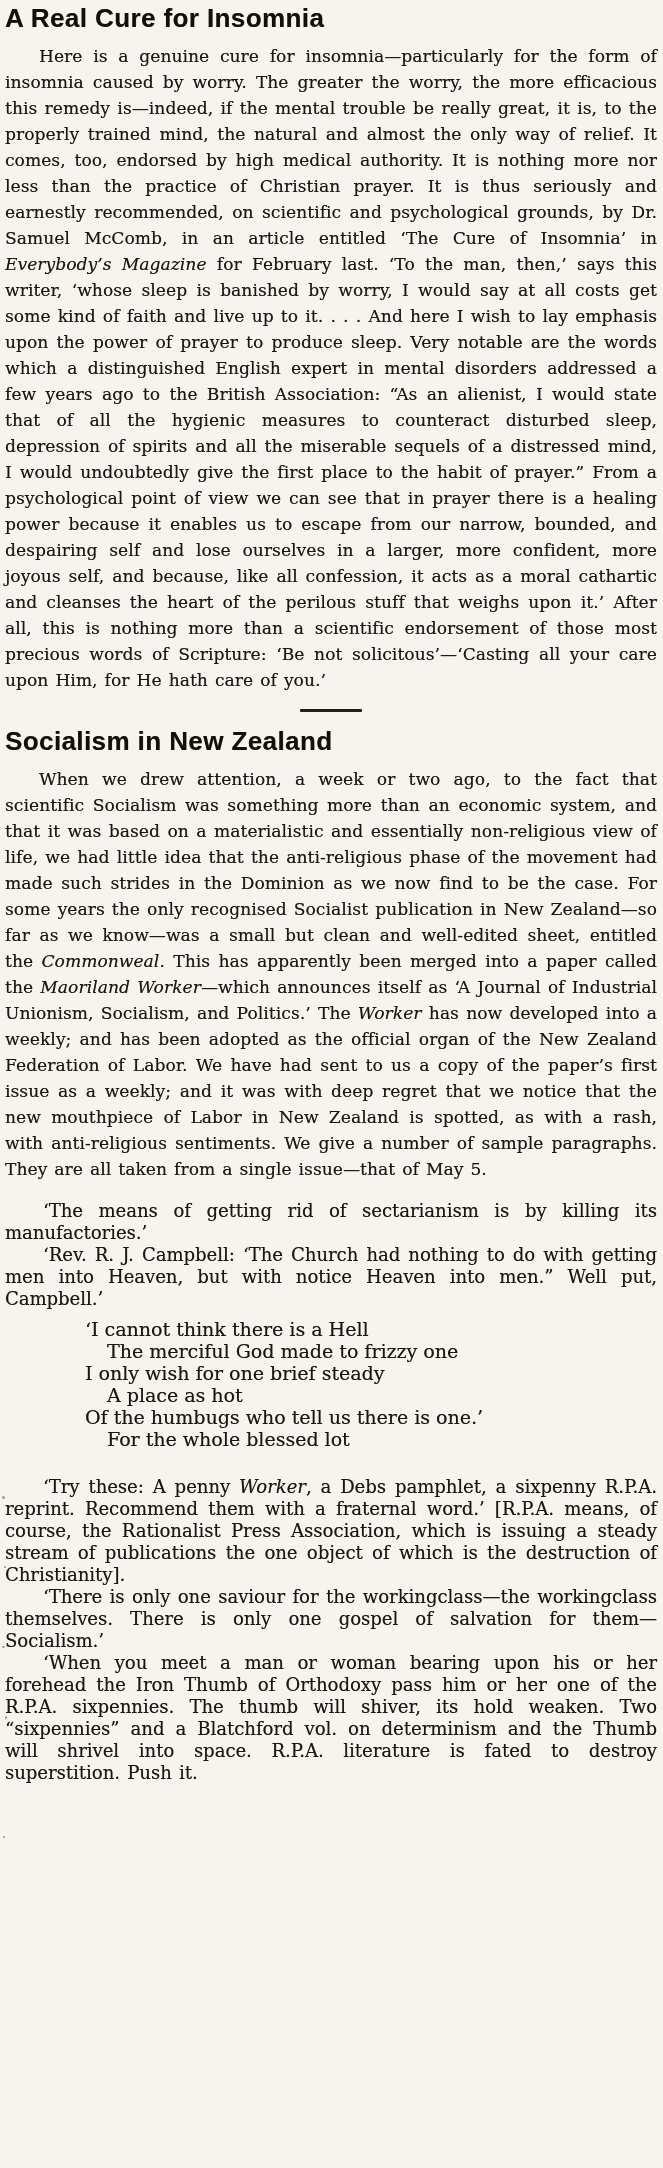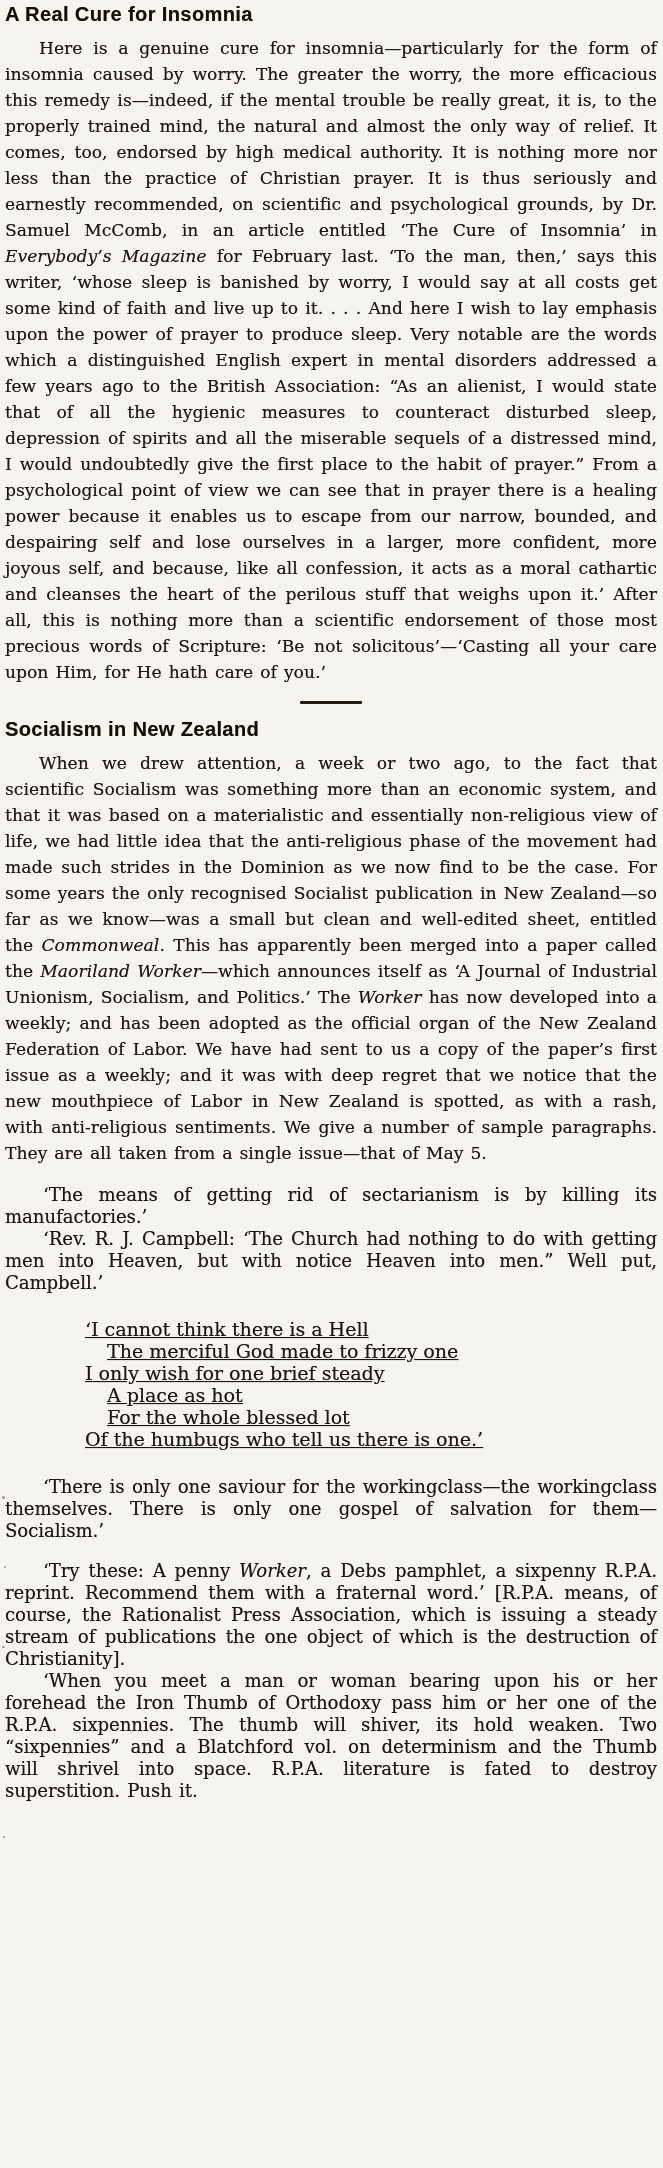--- a/index.html
+++ b/index.html
@@ -15,21 +15,21 @@
     position: relative;
     box-sizing: border-box;
     width: 663px;
     height: 2168px;
     padding: 3px 6px 0 5px;
     text-shadow: 0.2px 0.2px 0.4px rgba(30, 24, 18, 0.55);
   }
   .article-title {
     font-family: "Liberation Sans", "DejaVu Sans", sans-serif;
     font-weight: bold;
-    font-size: 20px;
+    font-size: 26px;
     letter-spacing: 0.4px;
     margin: 0 0 9px 0;
     color: #141008;
   }
   .body-paragraph {
     margin: 0;
     font-size: 17px;
     line-height: 26px;
     text-align: justify;
     text-indent: 34px;
@@ -39,21 +39,21 @@
   .sample-paragraph {
     margin: 0;
     font-size: 18px;
     line-height: 22px;
     text-align: justify;
     text-indent: 38px;
     word-spacing: 1.5px;
   }
   .gap-before { margin-top: 18px; }
   .verse-block { margin: 22px 0 26px 80px; }
-  .verse-block.gap-before { margin-top: 24px; text-decoration: underline; }
+  .verse-block.gap-before { margin-top: 8px; }
   .verse-line { font-size: 19px; line-height: 22px; }
   .verse-line.indent-1 { margin-left: 22px; }
   .section-divider {
     width: 62px;
     height: 3px;
     background: #231f17;
     margin: 16px auto 14px auto;
     border-radius: 1px;
   }
   i { font-style: italic; }
@@ -82,20 +82,20 @@
     <section class="article">
       <h2 class="article-title">Socialism in New Zealand</h2>
       <p class="body-paragraph"><span>When we drew attention, a week or two ago, to the fact that scientific Socialism was something more than an economic system, and that it was based on a materialistic and essentially non-religious view of life, we had little idea that the anti-religious phase of the movement had made such strides in the Dominion as we now find to be the case.  For some years the only recognised Socialist publication in New Zealand—so far as we know—was a small but clean and well-edited sheet, entitled the </span><i>Commonweal</i><span>.  This has apparently been merged into a paper called the </span><i>Maoriland Worker</i><span>—which announces itself as ‘A Journal of Industrial Unionism, Socialism, and Politics.’  The </span><i>Worker</i><span> has now developed into a weekly; and has been adopted as the official organ of the New Zealand Federation of Labor.  We have had sent to us a copy of the paper’s first issue as a weekly; and it was with deep regret that we notice that the new mouthpiece of Labor in New Zealand is spotted, as with a rash, with anti-religious sentiments.  We give a number of sample paragraphs.  They are all taken from a single issue—that of May 5.</span></p>
       <p class="sample-paragraph gap-before"><span>‘The means of getting rid of sectarianism is by killing its manufactories.’</span></p>
       <p class="sample-paragraph"><span>‘Rev. R. J. Campbell: ‘The Church had nothing to do with getting men into Heaven, but with notice Heaven into men.”  Well put, Campbell.’</span></p>
       <div class="verse-block gap-before">
         <div class="verse-line">‘I cannot think there is a Hell</div>
         <div class="verse-line indent-1">The merciful God made to frizzy one</div>
         <div class="verse-line">I only wish for one brief steady</div>
         <div class="verse-line indent-1">A place as hot</div>
+        <div class="verse-line">Of the humbugs who tell us there is one.’</div>
         <div class="verse-line indent-1">For the whole blessed lot</div>
-        <div class="verse-line">Of the humbugs who tell us there is one.’</div>
       </div>
+      <p class="sample-paragraph gap-before"><span>‘Try these: A penny </span><i>Worker</i><span>, a Debs pamphlet, a sixpenny R.P.A. reprint.  Recommend them with a fraternal word.’ [R.P.A. means, of course, the Rationalist Press Association, which is issuing a steady stream of publications the one object of which is the destruction of Christianity].</span></p>
       <p class="sample-paragraph"><span>‘There is only one saviour for the workingclass—the workingclass themselves.  There is only one gospel of salvation for them—Socialism.’</span></p>
-      <p class="sample-paragraph gap-before"><span>‘Try these: A penny </span><i>Worker</i><span>, a Debs pamphlet, a sixpenny R.P.A. reprint.  Recommend them with a fraternal word.’ [R.P.A. means, of course, the Rationalist Press Association, which is issuing a steady stream of publications the one object of which is the destruction of Christianity].</span></p>
       <p class="sample-paragraph"><span>‘When you meet a man or woman bearing upon his or her forehead the Iron Thumb of Orthodoxy pass him or her one of the R.P.A. sixpennies.  The thumb will shiver, its hold weaken.  Two “sixpennies” and a Blatchford vol. on determinism and the Thumb will shrivel into space. R.P.A. literature is fated to destroy superstition. Push it.</span></p>
     </section>
   </main>
 
 </body></html>

